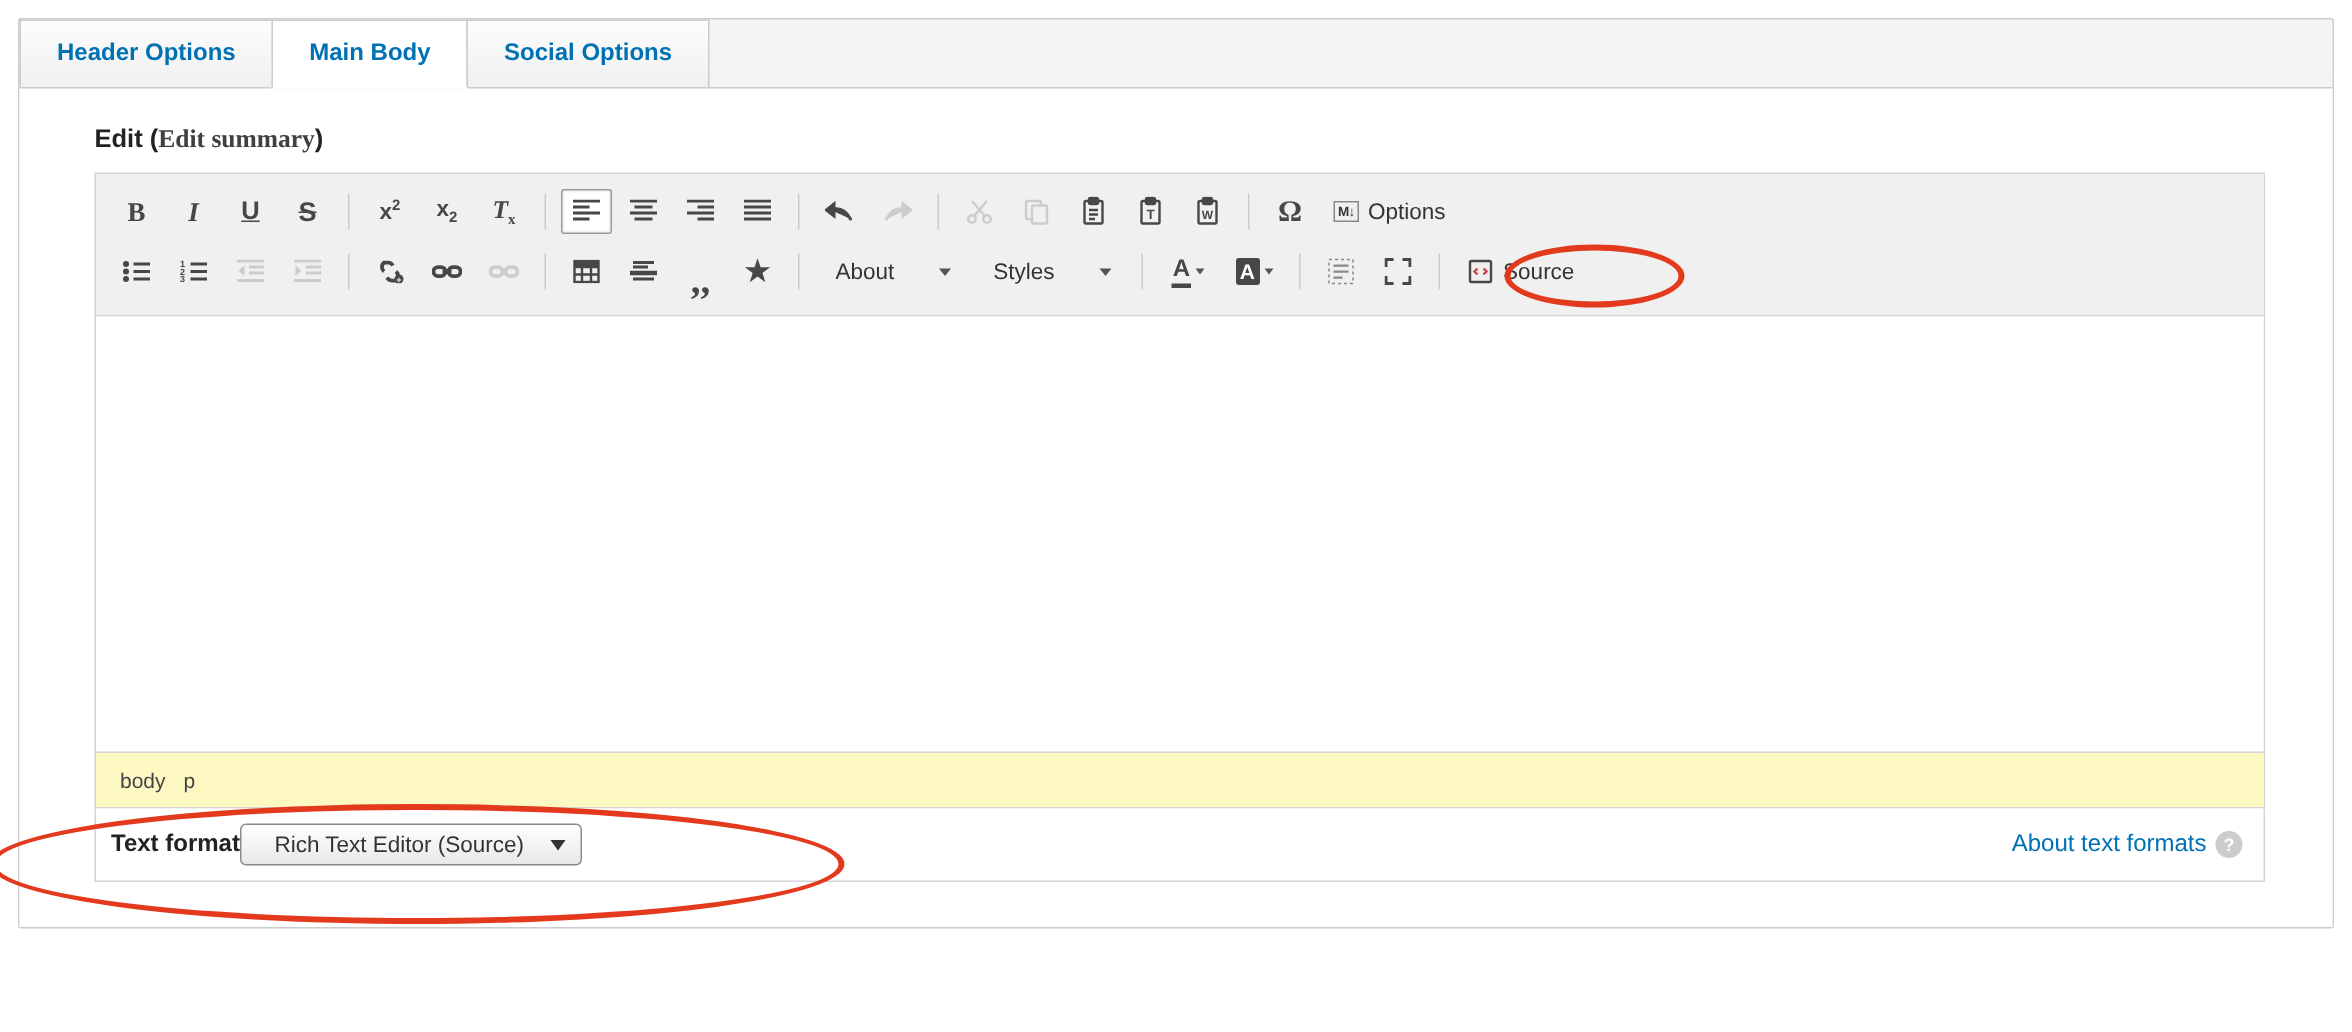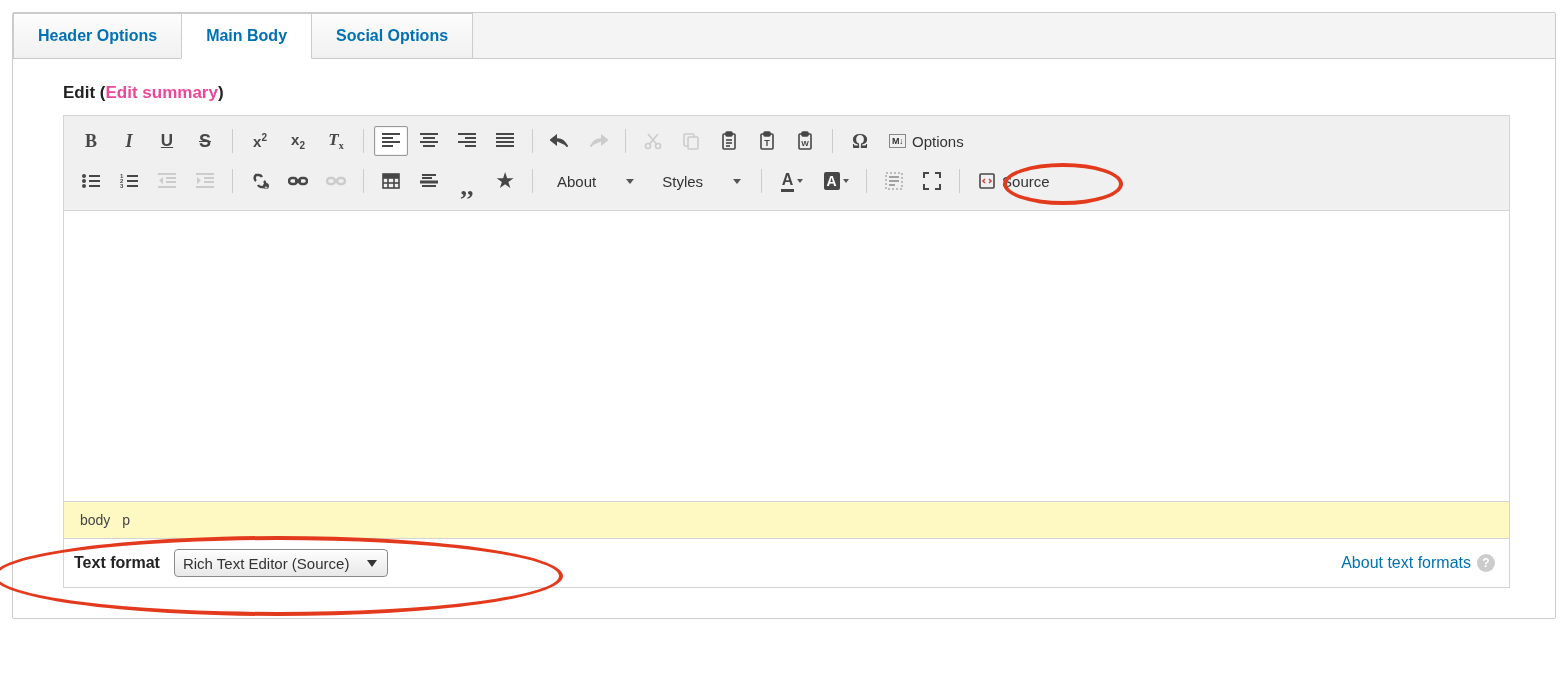--- a/index.html
+++ b/index.html
@@ -48,22 +48,23 @@
     padding: 25px 45px 30px 50px;
     border-top: none;
   }
   .field-label {
     font-weight: bold;
     font-size: 17px;
     color: #222;
     margin-bottom: 12px;
   }
   .field-label .link {
-    color: #ec4899;
+    color: #404040;
     cursor: pointer;
+    font-family: Liberation Serif, serif;
   }
   .editor-wrap {
     border: 1px solid #d4d4d4;
   }
   .toolbar {
     background: #f0f0f0;
     border-bottom: 1px solid #d4d4d4;
     padding: 4px 10px 8px 10px;
   }
   .toolbar-row {
@@ -125,28 +126,28 @@
   }
   .format-bar {
     border: 1px solid #d4d4d4;
     border-top: none;
     padding: 10px 14px 10px 10px;
     display: flex;
     align-items: center;
     justify-content: space-between;
     background: #fff;
   }
-  .format-left { display: flex; align-items: center; gap: 14px; }
+  .format-left { display: flex; align-items: center; gap: 0; }
   .format-label { font-weight: bold; font-size: 16px; color: #222; }
   .select {
     background: linear-gradient(#fefefe, #e8e8e8);
     border: 1px solid #8a8a8a;
     border-radius: 4px;
     height: 28px;
-    padding: 3px 10px 3px 8px;
+    padding: 3px 10px 3px 22px;
     font-size: 15px;
     color: #333;
     display: flex; align-items: center; gap: 18px;
     cursor: pointer;
   }
   .select .tri { border-top: 7px solid #333; border-left: 5px solid transparent; border-right: 5px solid transparent;}
   .about-link { color: #0071b3; font-size: 16px; cursor: pointer; display:flex; align-items:center; gap:6px;}
   .help-icon {
     width: 18px; height: 18px; border-radius: 50%; background: #ccc; color: #fff;
     display:flex; align-items:center; justify-content:center; font-size: 12px; font-weight: bold;

